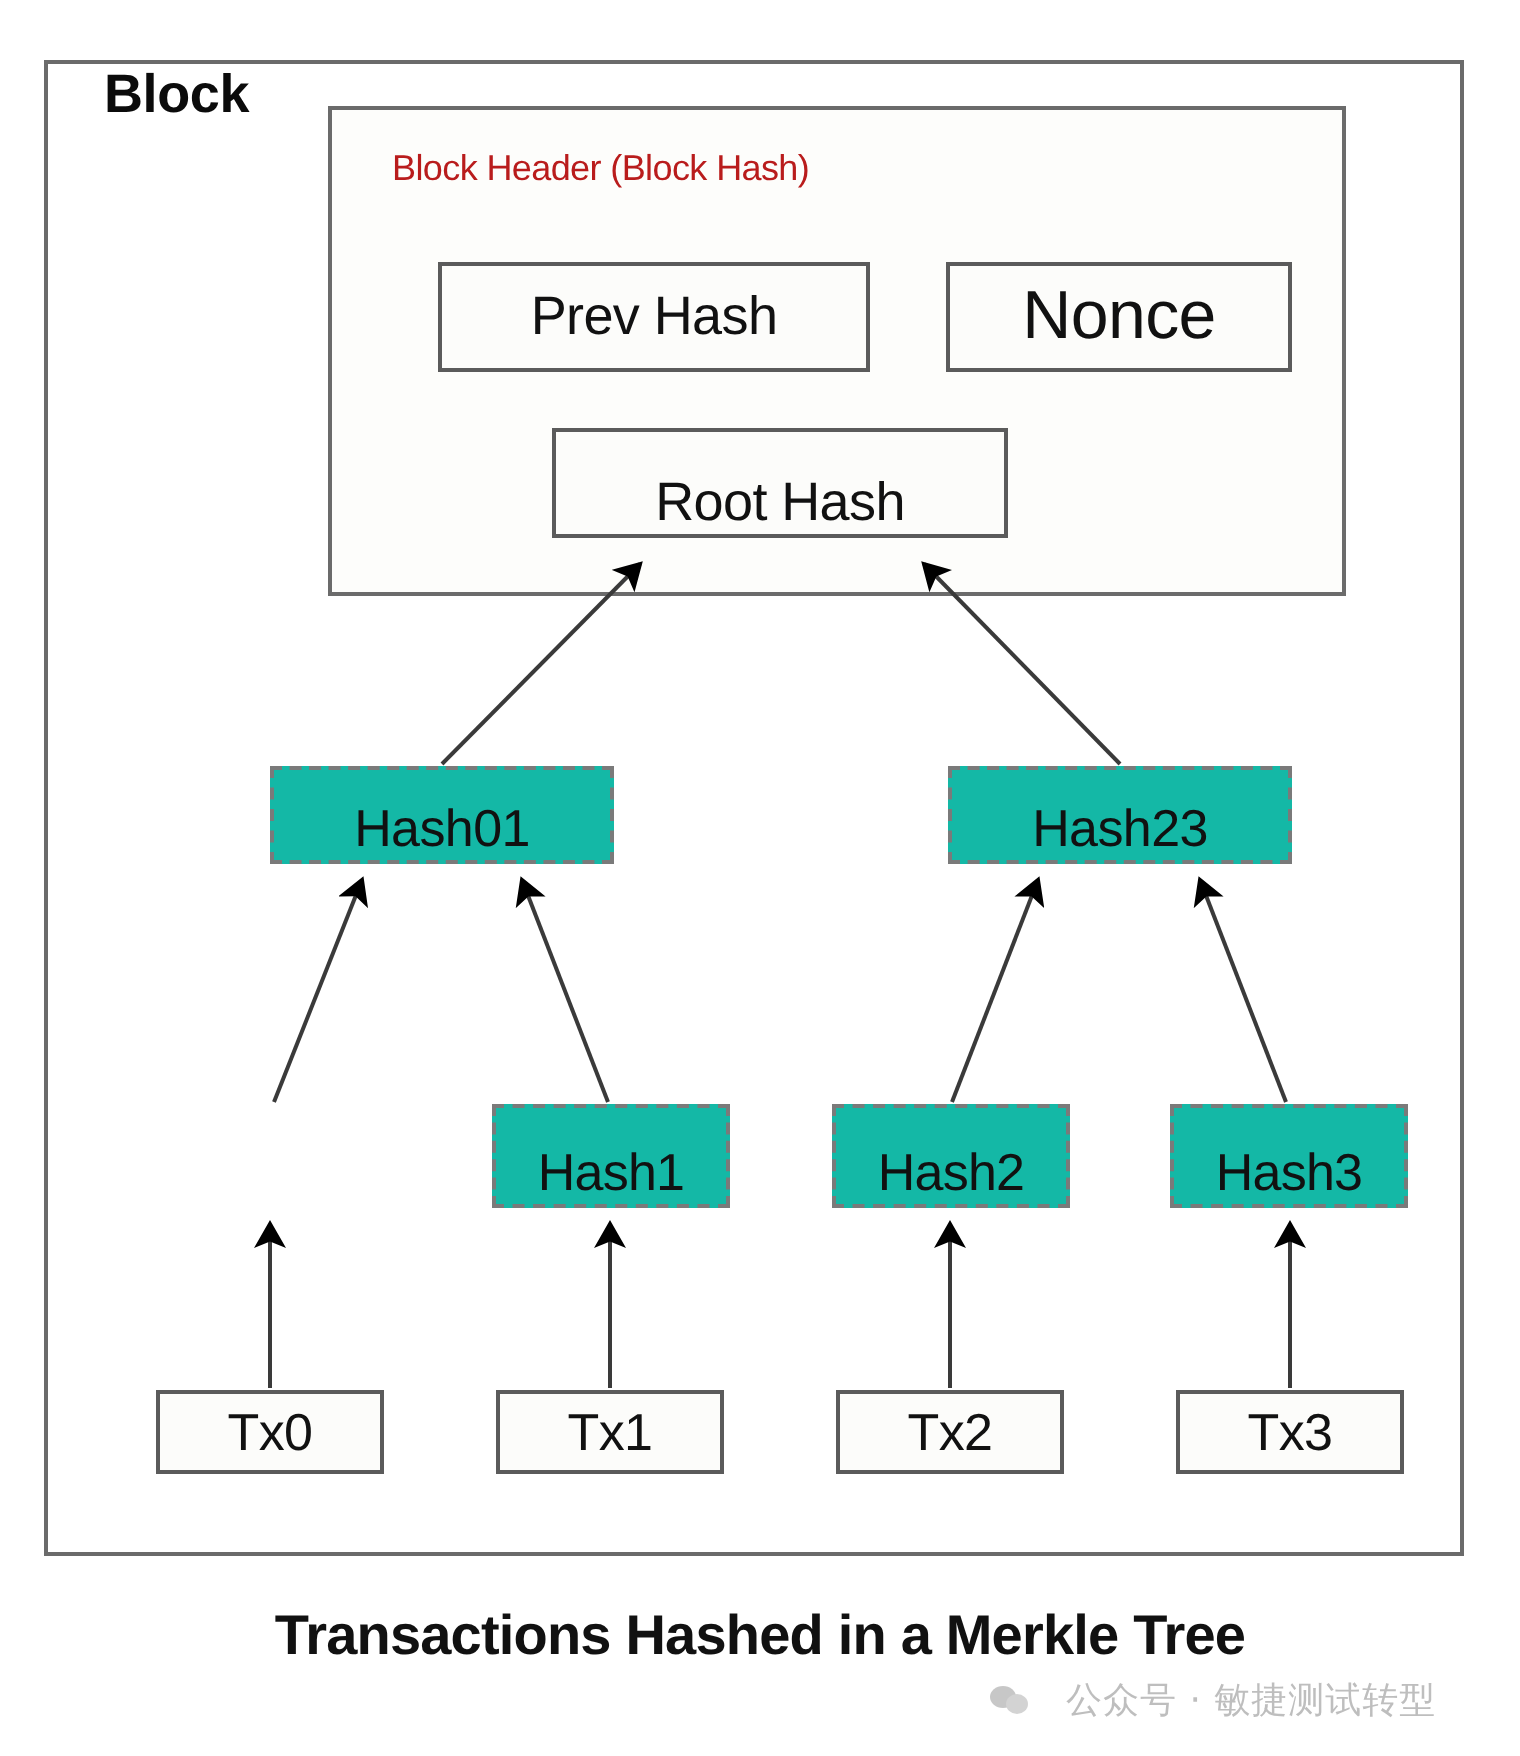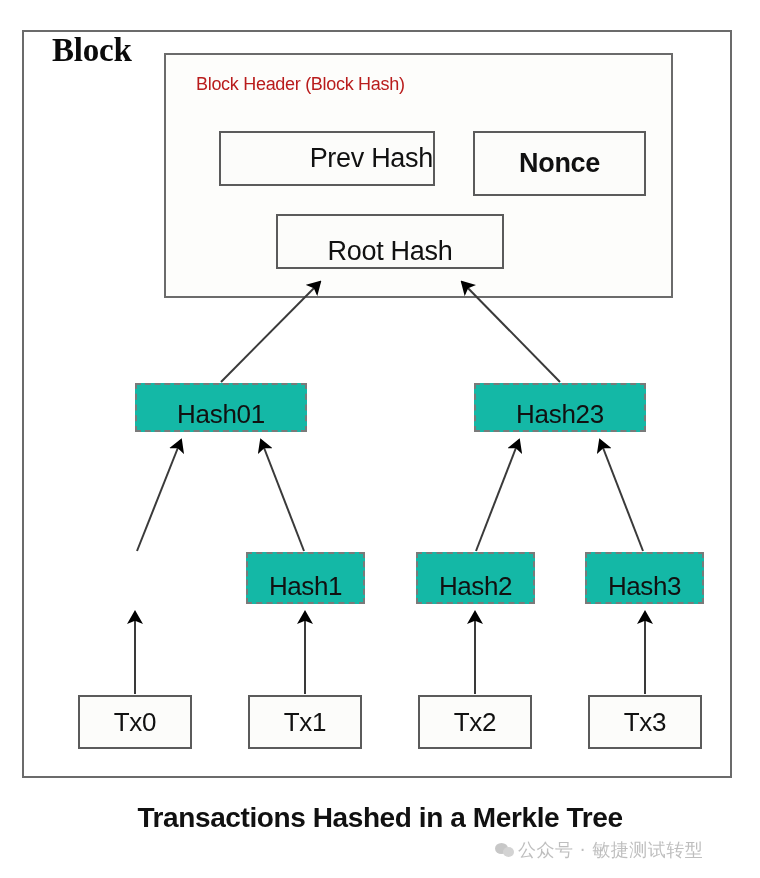--- a/index.html
+++ b/index.html
@@ -54,25 +54,24 @@
     width: 710px;
     height: 748px;
     box-sizing: border-box;
     border: 2px solid #6b6b6b;
     background: #ffffff;
   }
   #block-label {
     position: absolute;
     left: 52px;
     top: 32px;
-    font-size: 33px;
+    font-size: 27px;
     font-weight: 700;
     letter-spacing: -0.2px;
     color: #0b0b0b;
-    font-family: Liberation Serif, serif;
   }
   
   #block-header-box {
     position: absolute;
     left: 164px;
     top: 53px;
     width: 509px;
     height: 245px;
     box-sizing: border-box;
     border: 2px solid #6b6b6b;
@@ -82,25 +81,25 @@
     position: absolute;
     left: 196px;
     top: 74px;
     width: 450px;
     font-size: 18px;
     letter-spacing: -0.3px;
     color: #b91c1c;
   }
   #prev-hash-box {
     left: 219px; top: 131px; width: 216px; height: 55px;
-    font-size: 27px; letter-spacing: -0.3px; justify-content: flex-end;
+    font-size: 27px; letter-spacing: -0.3px;
   }
   #nonce-box {
-    left: 473px; top: 131px; width: 173px; height: 65px;
-    font-size: 27px; letter-spacing: -0.3px; font-weight: bold;
+    left: 473px; top: 131px; width: 173px; height: 55px;
+    font-size: 34px; letter-spacing: -0.3px;
   }
   #root-hash-box {
     left: 276px; top: 214px; width: 228px; height: 55px;
     font-size: 27px; letter-spacing: -0.3px; align-items: flex-end;
   }
   
   #hash01-box {
     left: 135px; top: 383px; width: 172px; height: 49px;
     font-size: 26px; letter-spacing: -0.3px;
   }
@@ -112,21 +111,21 @@
   .leaf-hash {
     top: 552px; width: 119px; height: 52px;
     font-size: 26px; letter-spacing: -0.4px;
   }
   #hash0-box { left: 76px; }
   #hash1-box { left: 246px; }
   #hash2-box { left: 416px; }
   #hash3-box { left: 585px; }
   
   .tx-box {
-    top: 695px; width: 114px; height: 54px;
+    top: 695px; width: 114px; height: 42px;
     font-size: 26px; letter-spacing: -0.3px;
   }
   #tx0-box { left: 78px; }
   #tx1-box { left: 248px; }
   #tx2-box { left: 418px; text-align: right; }
   #tx3-box { left: 588px; }
   
   #caption {
     position: absolute;
     left: 0;
@@ -138,21 +137,21 @@
     letter-spacing: -0.4px;
     color: #111111;
   }
   
   #watermark {
     position: absolute;
     left: 495px;
     top: 838px;
     display: flex;
     align-items: center;
-    gap: 3px;
+    gap: 18px;
     opacity: 0.55;
   }
   #watermark .wm-text {
     font-size: 18px;
     color: #8a8a8a;
     font-family: "DejaVu Sans", sans-serif;
     letter-spacing: 0.5px;
   }
   .wechat-glyph {
     display: inline-block;

